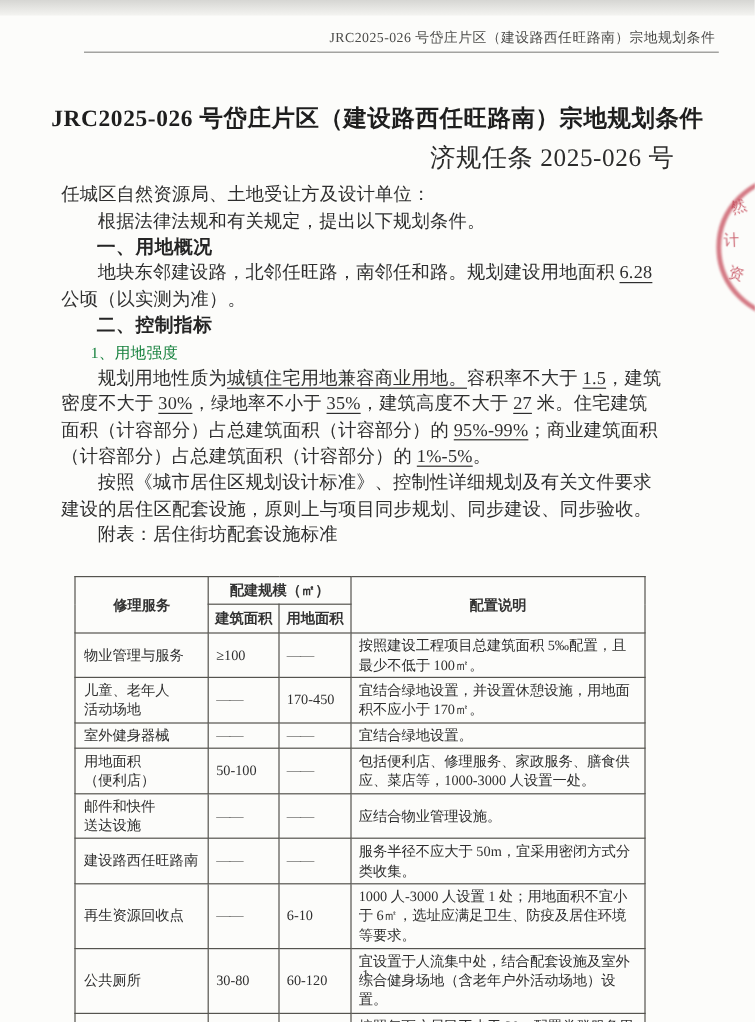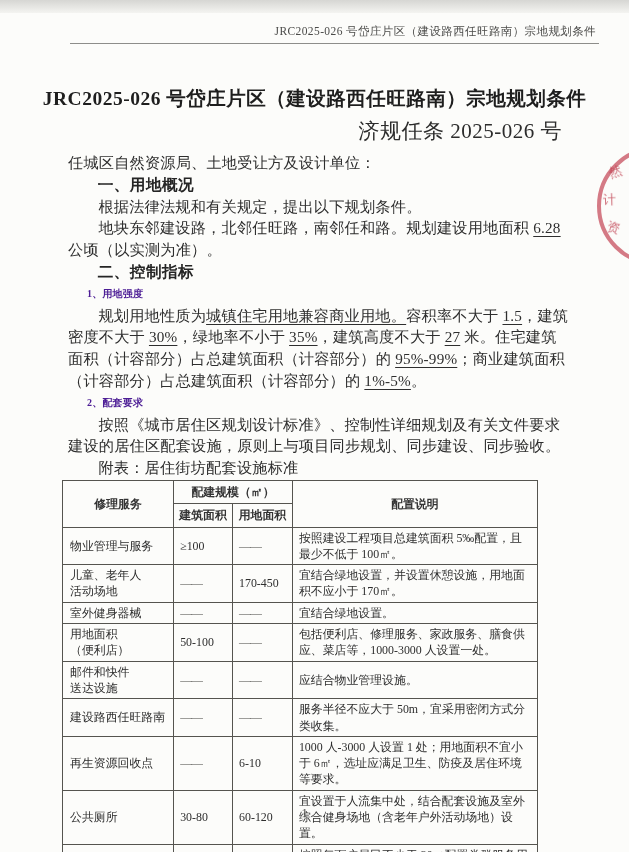--- a/index.html
+++ b/index.html
@@ -25,31 +25,31 @@
   .page-title{
     position:absolute;top:85px;left:36px;right:36px;
     text-align:center;font-size:19.5px;font-weight:bold;color:#1e1e1e;
     letter-spacing:.5px;white-space:nowrap;
   }
   .doc-number{
     position:absolute;top:117px;right:67px;
     font-size:21px;color:#2c2c2c;letter-spacing:.5px;
   }
   .doc-body{
-    position:absolute;top:152px;left:68px;width:502px;
+    position:absolute;top:152px;left:51px;width:502px;
     font-size:15.2px;line-height:21.8px;letter-spacing:.2px;
   }
   .para{margin:0;}
   .para.indent{text-indent:2em;}
   .para.heading1{
     text-indent:1.9em;font-weight:bold;font-size:15.6px;
     font-family:"Liberation Sans","DejaVu Sans",sans-serif;
     letter-spacing:.5px;color:#252525;
   }
-  .para.heading2{text-indent:1.9em;font-weight:bold;font-size:10px;color:#4c1d95;}
+  .para.heading2{text-indent:1.9em;font-weight:normal;font-size:13px;color:#15803d;}
   .u{text-decoration:underline;text-underline-offset:3px;text-align:center;}
   .table-wrap{position:absolute;top:480px;left:62px;width:476px;}
   table{
     width:100%;border-collapse:collapse;table-layout:fixed;
     font-size:11.9px;line-height:16.3px;color:#2e2e2e;
   }
   th,td{border:1px solid #55544f;padding:2px 6px;vertical-align:middle;text-align:left;}
   thead th{text-align:center;font-weight:bold;padding:3px 2px;color:#333;}
   td.c-name{white-space:pre-line;padding-left:7px;margin-top:21px;}
   td.dash{color:#6b6b68;letter-spacing:-1px;}
@@ -77,27 +77,26 @@
 <div class="top-band"></div>
 
 <div class="running-header">JRC2025-026 号岱庄片区（建设路西任旺路南）宗地规划条件</div>
 <div class="header-rule"></div>
 
 <div class="page-title">JRC2025-026 号岱庄片区（建设路西任旺路南）宗地规划条件</div>
 <div class="doc-number">济规任条 2025-026 号</div>
 
 <div class="doc-body" id="paragraphs">
     <p class="para plain"><span>任城区自然资源局、土地受让方及设计单位：</span></p>
+    <p class="para indent"><span>根据法律法规和有关规定，提出以下规划条件。</span></p>
     <p class="para heading1"><span>一、用地概况</span></p>
-    <p class="para indent"><span>根据法律法规和有关规定，提出以下规划条件。</span></p>
     <p class="para indent"><span>地块东邻建设路，北邻任旺路，南邻任和路。规划建设用地面积 </span><span class="u">6.28</span><span> 公顷（以实测为准）。</span></p>
     <p class="para heading1"><span>二、控制指标</span></p>
     <p class="para heading2"><span>1、用地强度</span></p>
     <p class="para indent"><span>规划用地性质为</span><span class="u">城镇住宅用地兼容商业用地。</span><span>容积率不大于 </span><span class="u">1.5</span><span>，建筑密度不大于 </span><span class="u">30%</span><span>，绿地率不小于 </span><span class="u">35%</span><span>，建筑高度不大于 </span><span class="u">27</span><span> 米。住宅建筑面积（计容部分）占总建筑面积（计容部分）的 </span><span class="u">95%-99%</span><span>；商业建筑面积（计容部分）占总建筑面积（计容部分）的 </span><span class="u">1%-5%</span><span>。</span></p>
-    <p class="para heading2"><span>2、配套要求</span></p>
     <p class="para indent"><span>按照《城市居住区规划设计标准》、控制性详细规划及有关文件要求建设的居住区配套设施，原则上与项目同步规划、同步建设、同步验收。</span></p>
     <p class="para indent"><span>附表：居住街坊配套设施标准</span></p>
   </div>
 
 <div class="table-wrap">
   <table>
     <colgroup>
       <col style="width:23.4%">
         <col style="width:12.4%">
         <col style="width:12.6%">

